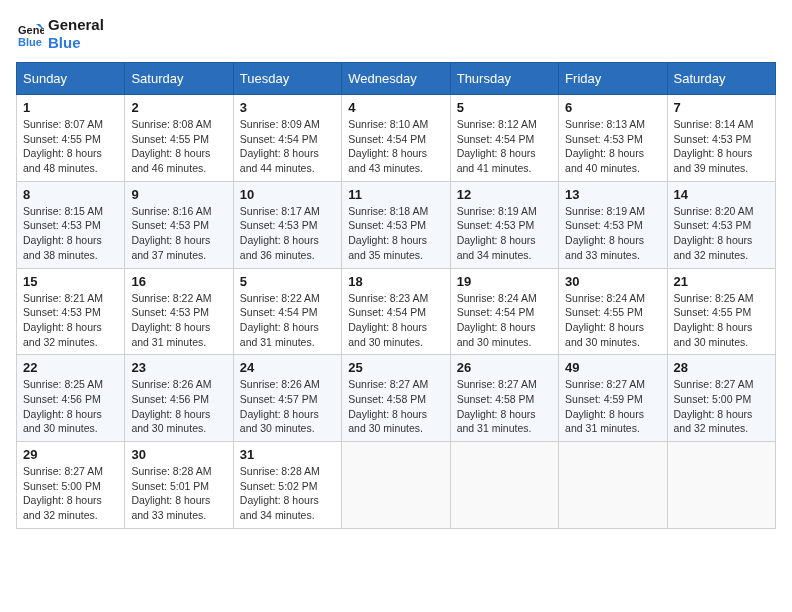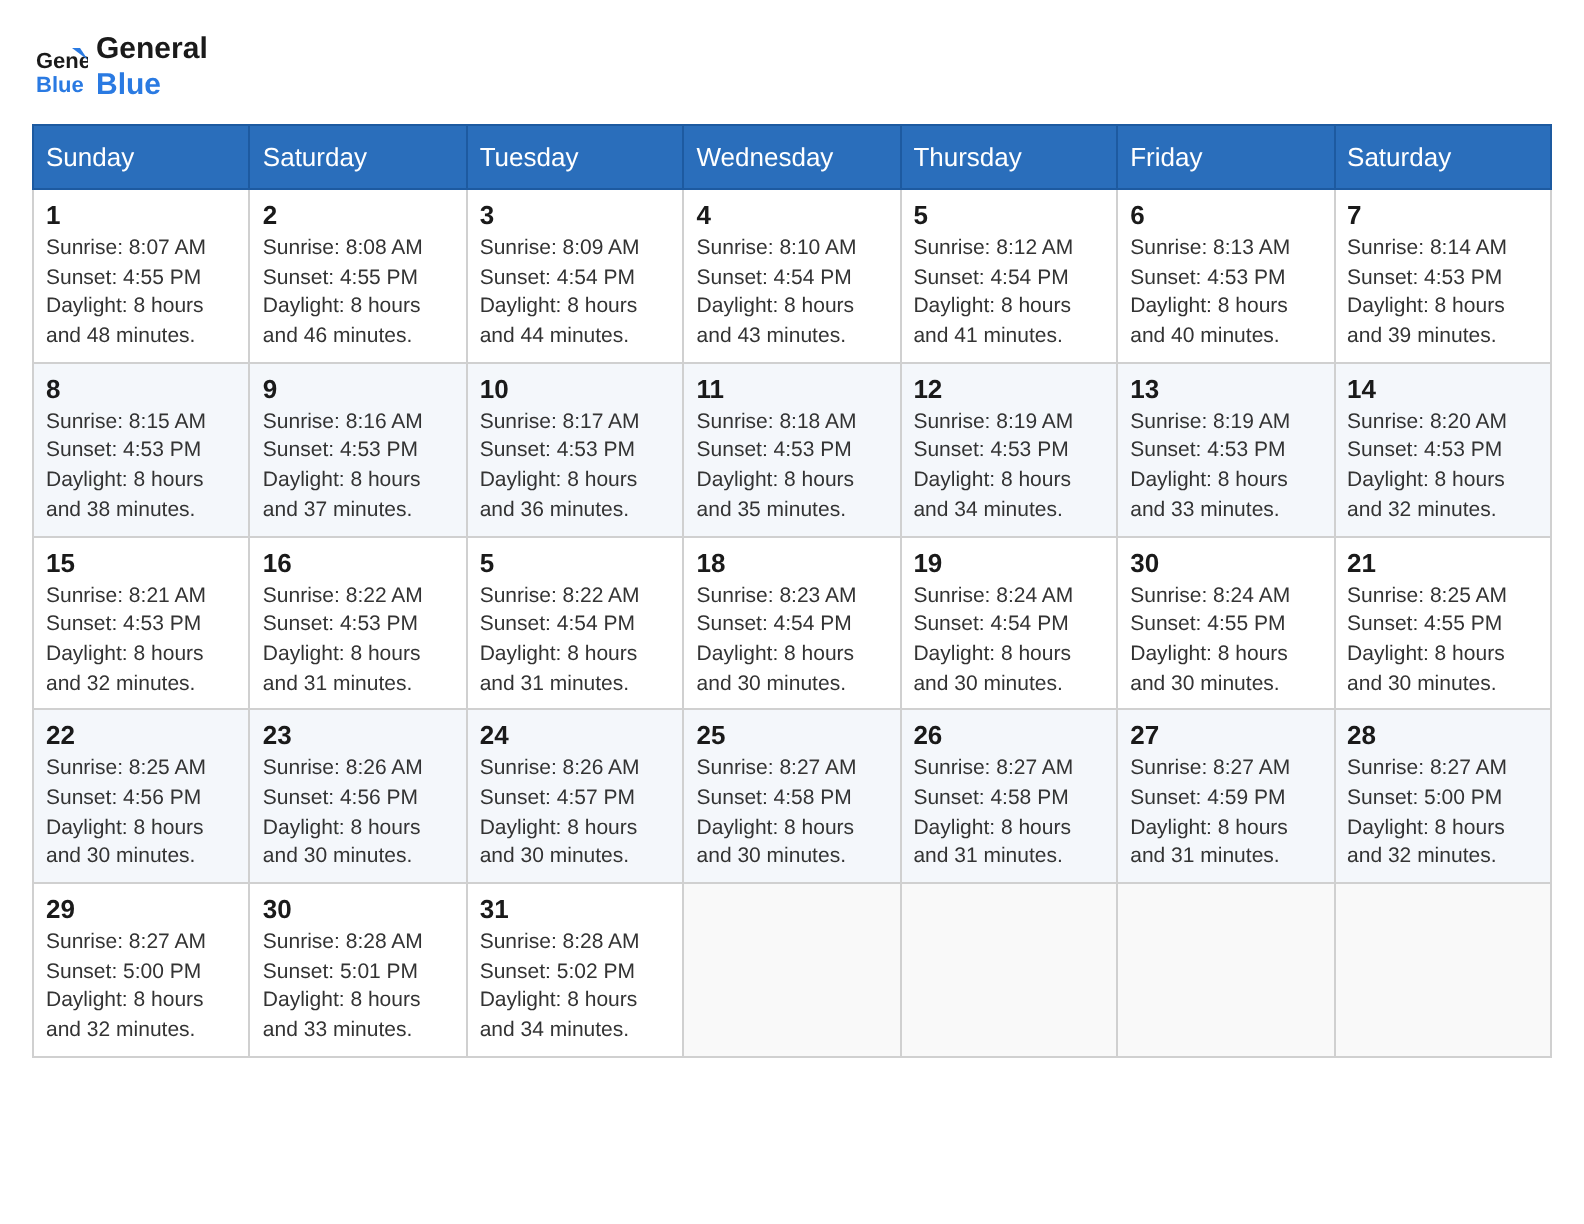--- a/index.html
+++ b/index.html
@@ -322,21 +322,21 @@
       </td>
         <td>
         <span class="day-num">26</span>
         <div class="day-info">
           Sunrise: 8:27 AM<br>
           Sunset: 4:58 PM<br>
           Daylight: 8 hours and 31 minutes.
         </div>
       </td>
         <td>
-        <span class="day-num">27</span>
+        <span class="day-num">49</span>
         <div class="day-info">
           Sunrise: 8:27 AM<br>
           Sunset: 4:59 PM<br>
           Daylight: 8 hours and 31 minutes.
         </div>
       </td>
         <td>
         <span class="day-num">28</span>
         <div class="day-info">
           Sunrise: 8:27 AM<br>

